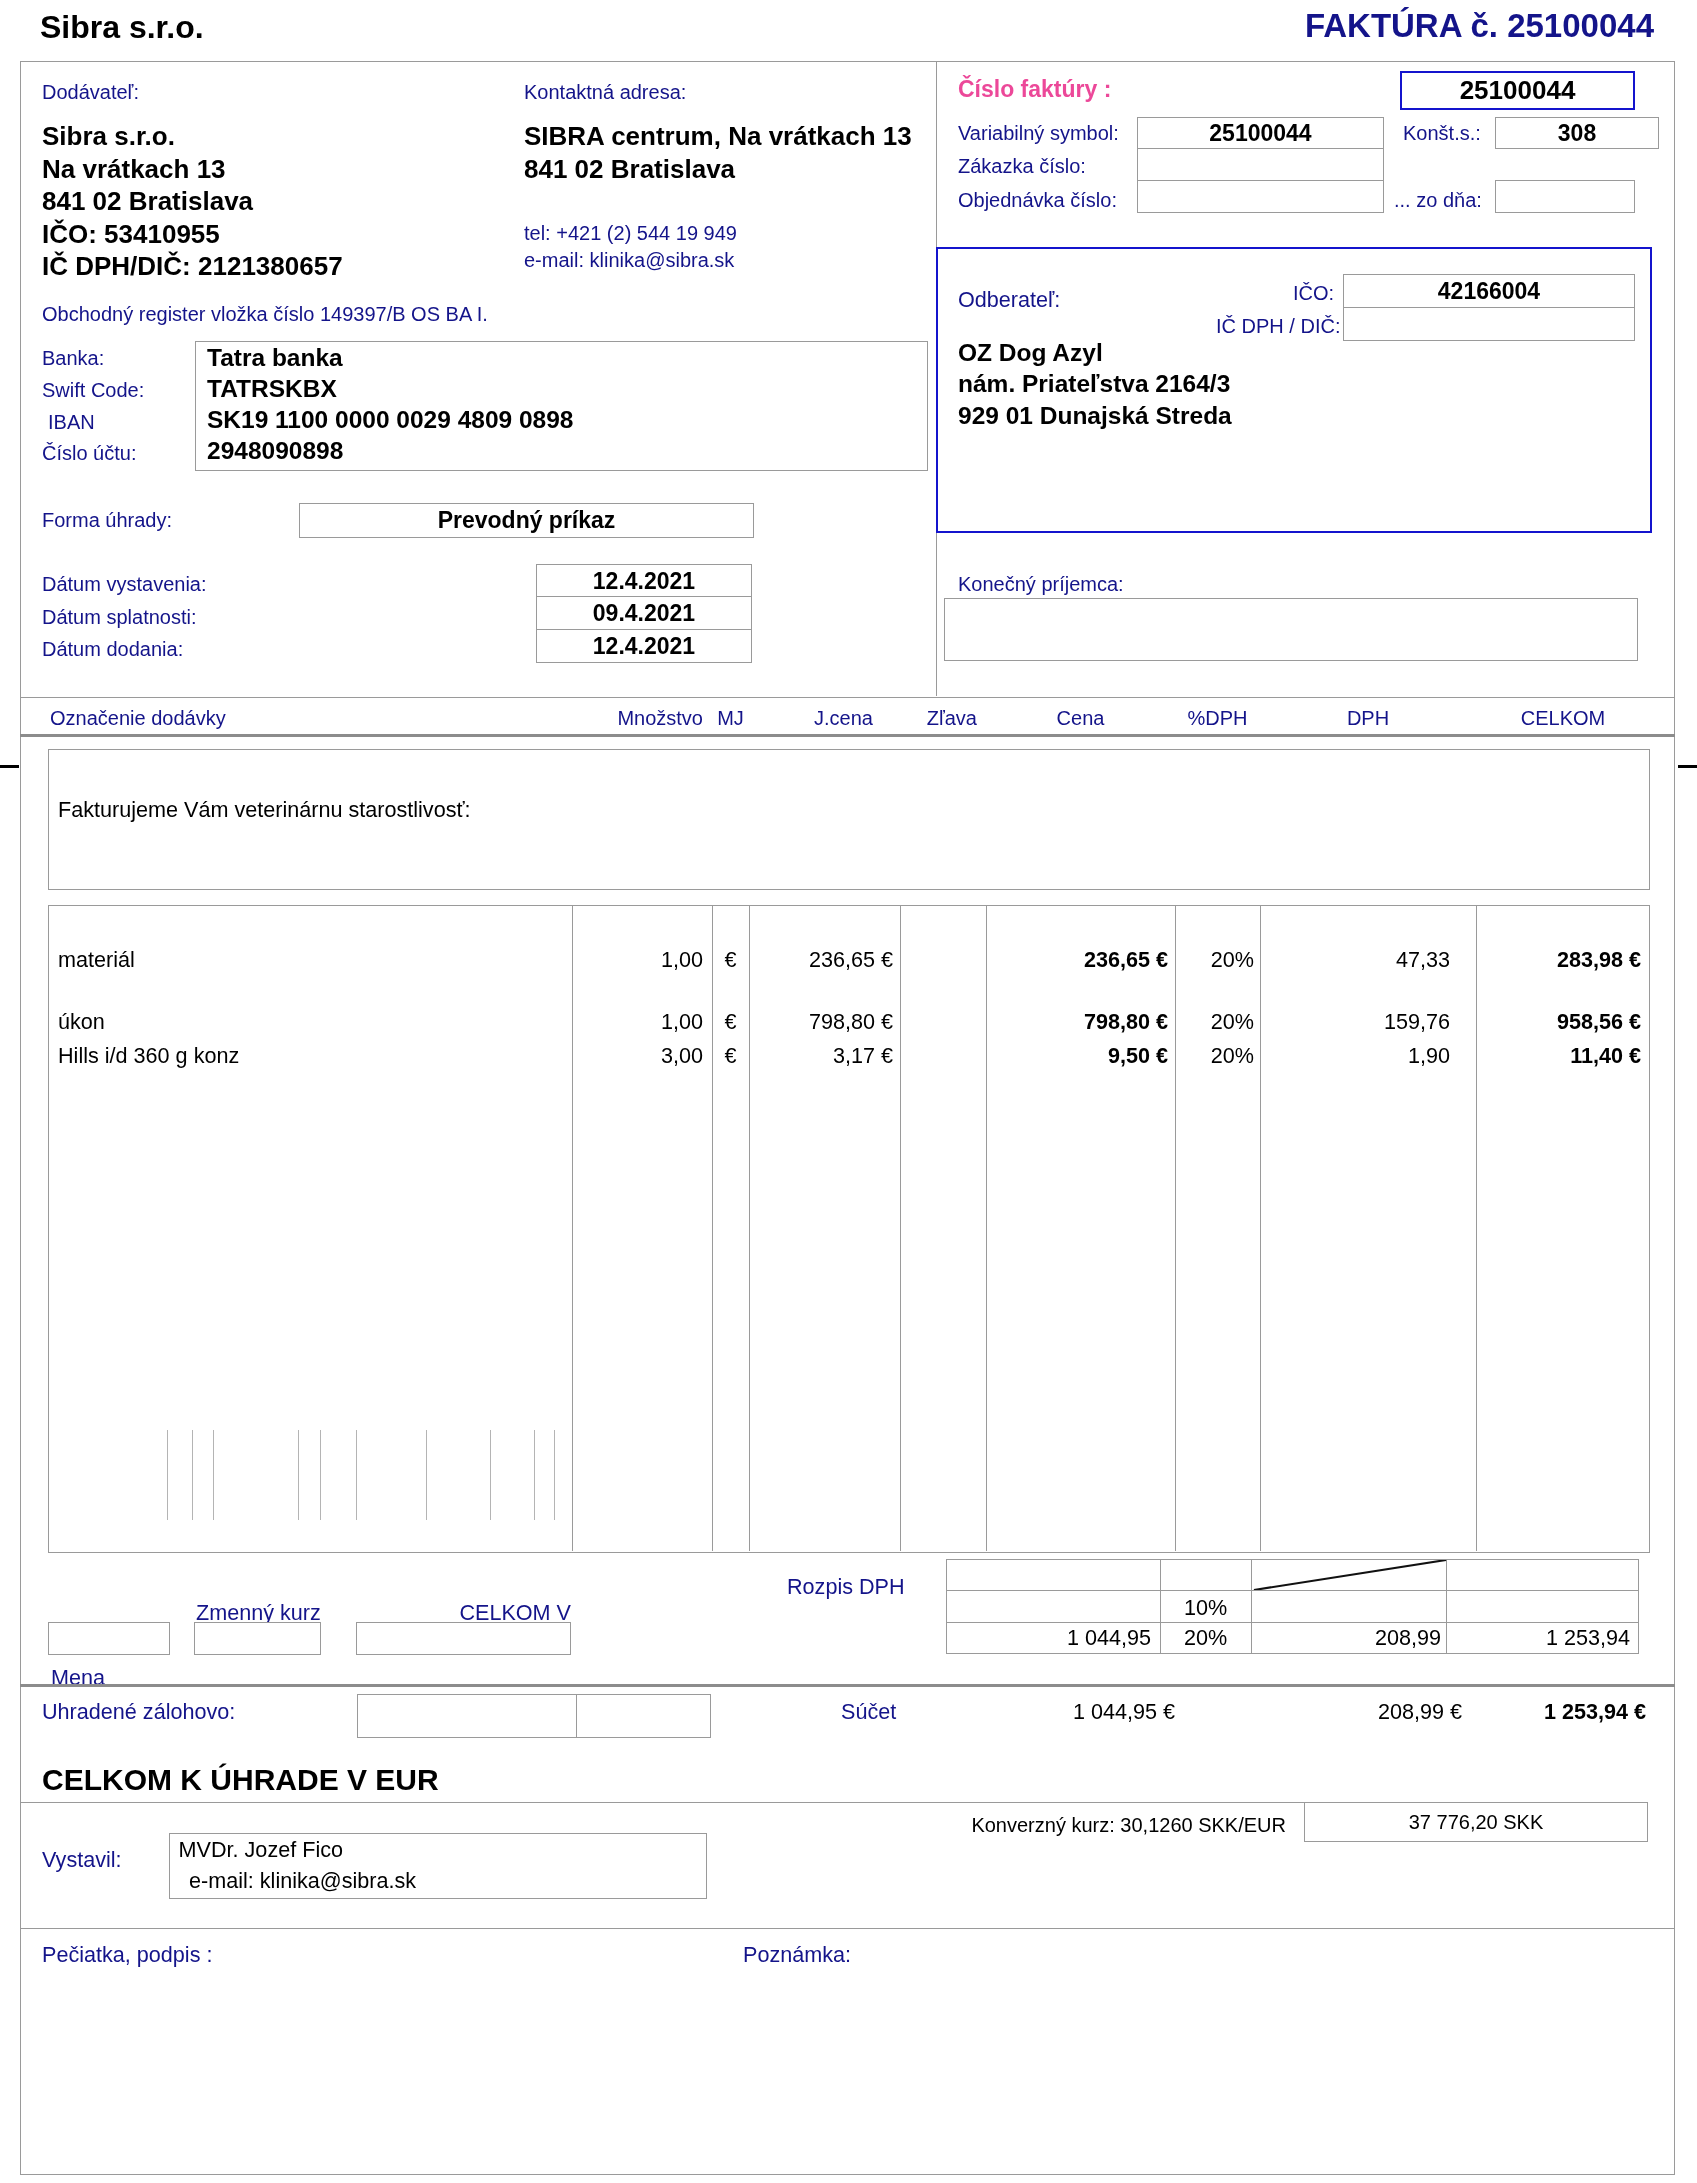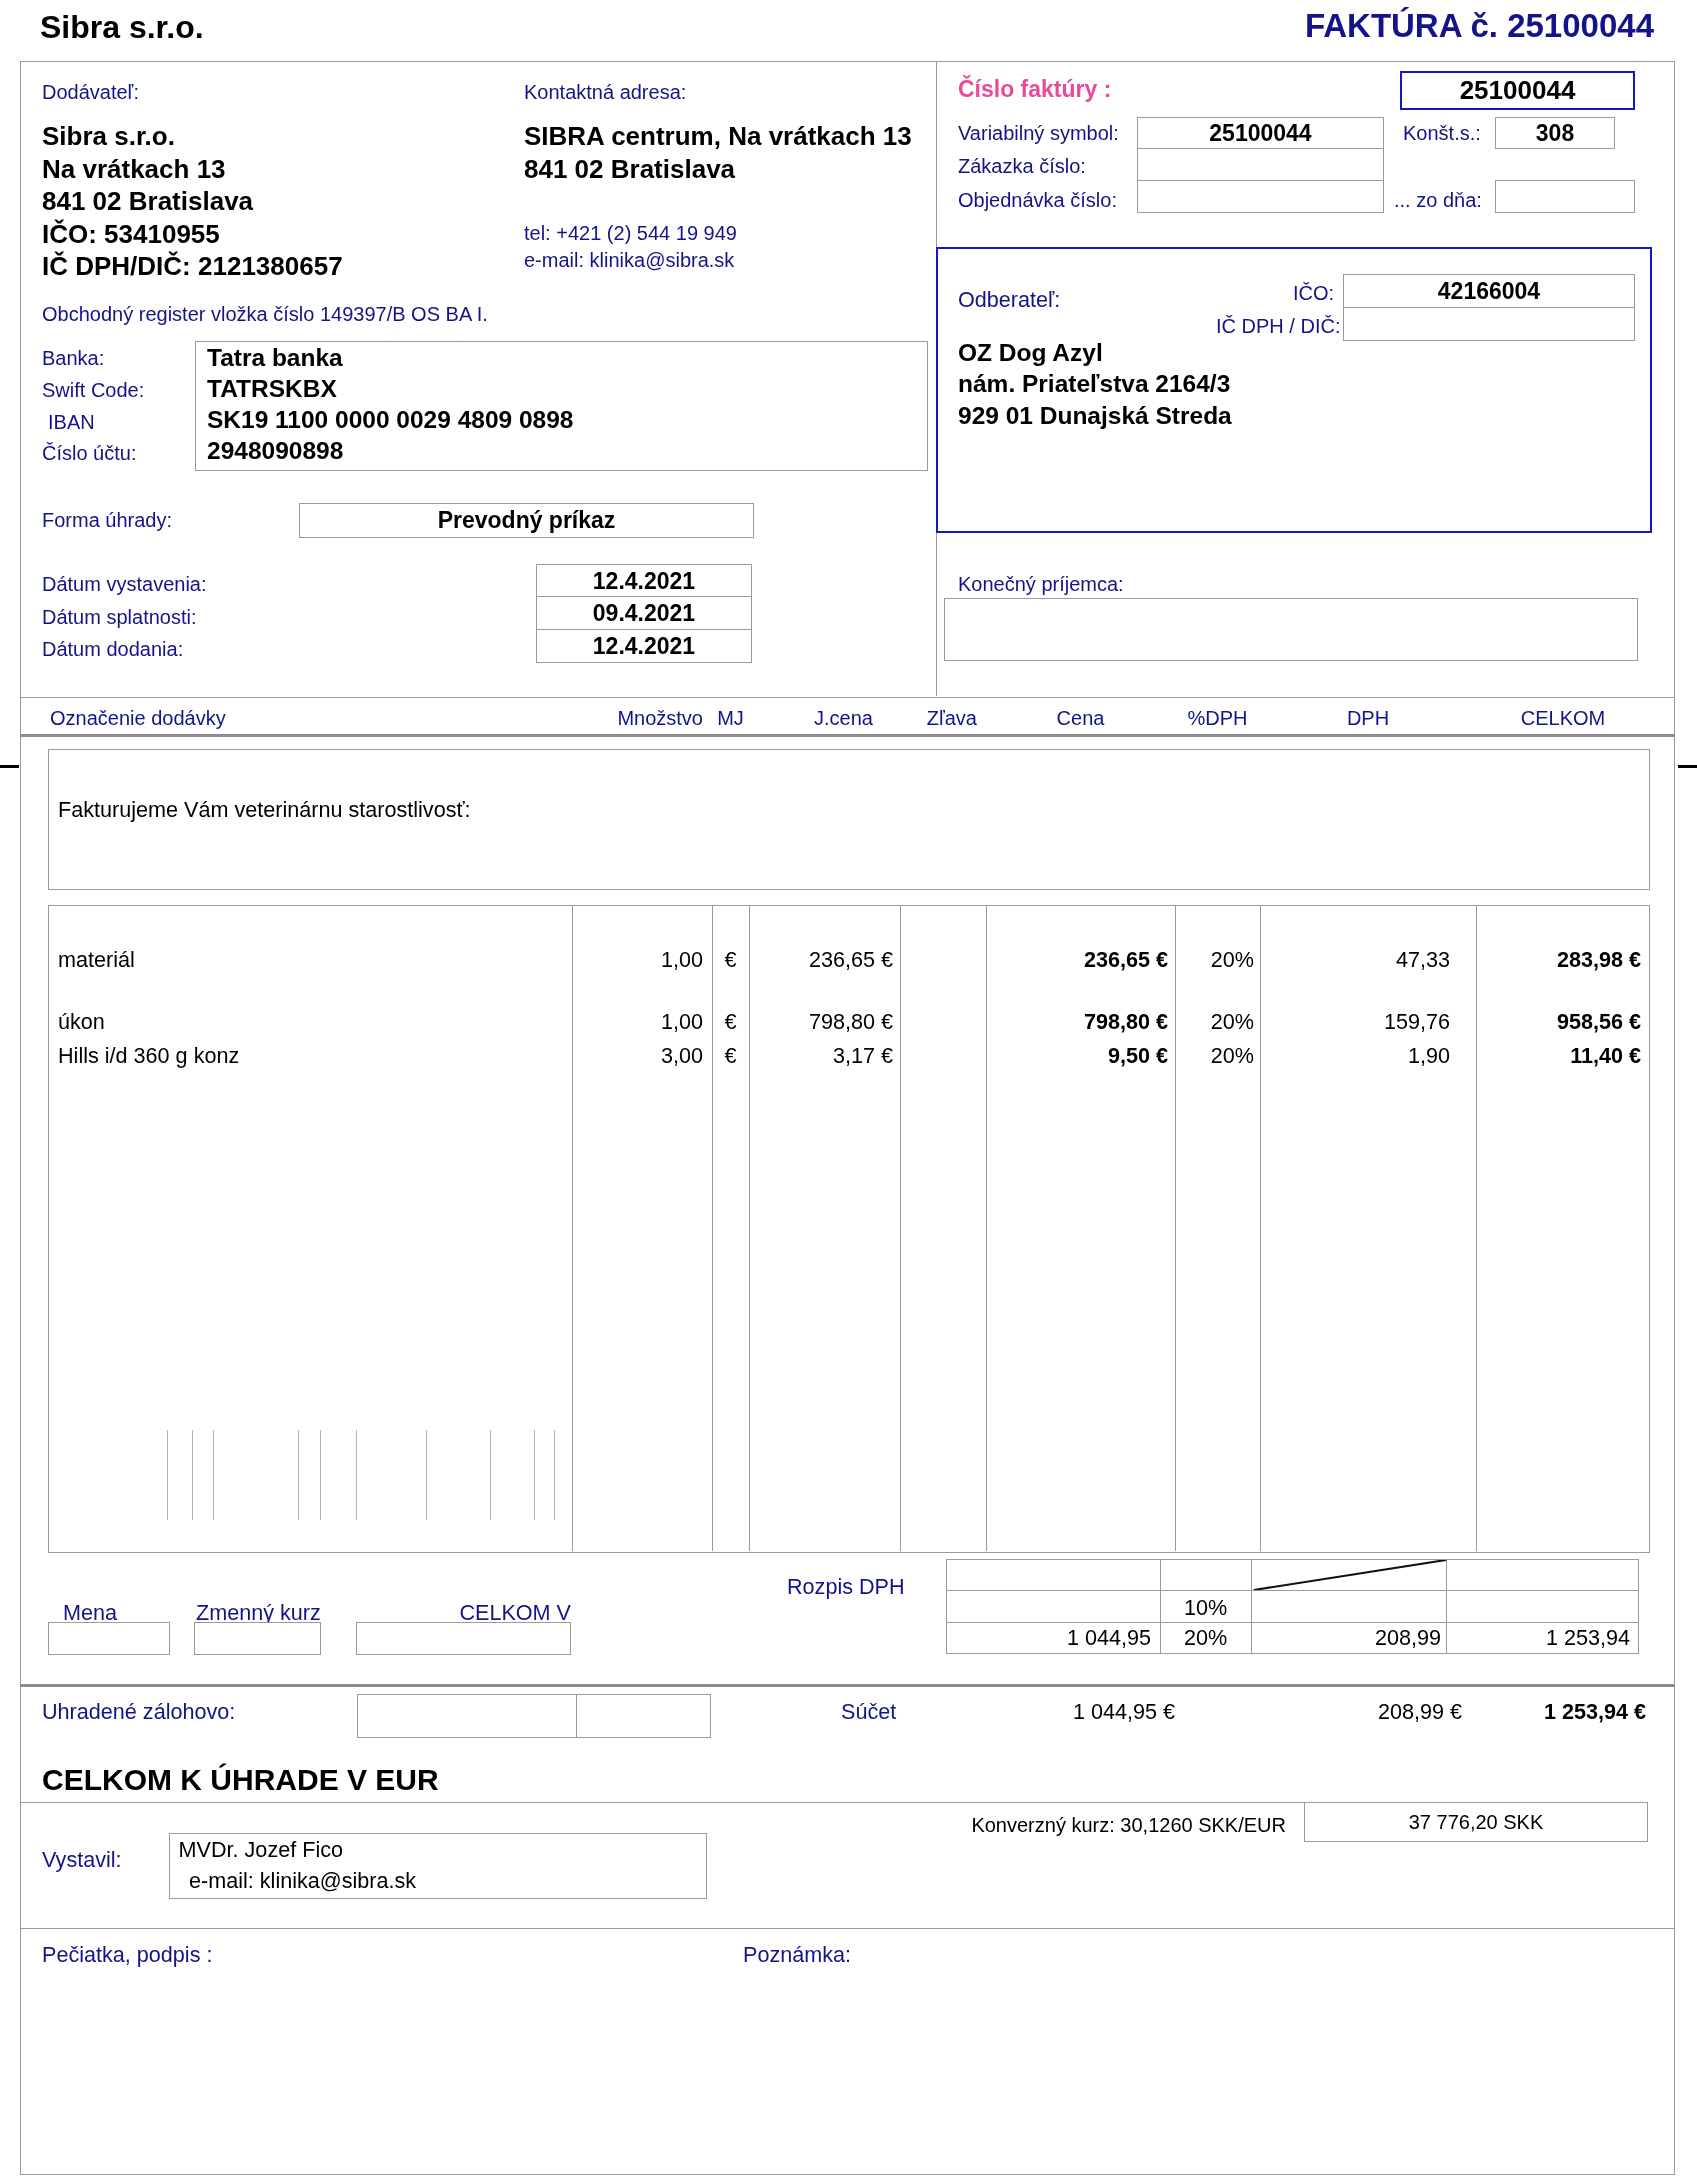--- a/index.html
+++ b/index.html
@@ -60,21 +60,21 @@
 
   <div class="abs nb" style="left:958px;top:76px;font-size:23px;">Číslo faktúry :</div>
   <div class="bb ctr" style="left:1400px;top:71px;width:235px;height:39px;">
     <span class="b36">25100044</span>
   </div>
   <div class="abs lbl" style="left:958px;top:122px;">Variabilný symbol:</div>
   <div class="bx ctr" style="left:1137px;top:117px;width:247px;height:32px;">
     <span class="b32">25100044</span>
   </div>
   <div class="abs lbl" style="left:1403px;top:122px;">Konšt.s.:</div>
-  <div class="bx ctr" style="left:1495px;top:117px;width:120px;height:32px;">
+  <div class="bx ctr" style="left:1495px;top:117px;width:164px;height:32px;">
     <span class="b32">308</span>
   </div>
   <div class="abs lbl" style="left:958px;top:155px;">Zákazka číslo:</div>
   <div class="bx ctr" style="left:1137px;top:148px;width:247px;height:33px;">
     <span class="b32"></span>
   </div>
   <div class="abs lbl" style="left:958px;top:189px;">Objednávka číslo:</div>
   <div class="bx ctr" style="left:1137px;top:180px;width:247px;height:33px;">
     <span class="b32"></span>
   </div>
@@ -199,21 +199,21 @@
   <div class="vl" style="left:1446px;top:1559px;height:95px;"></div>
   <svg style="position:absolute;left:1253px;top:1560px;" width="194" height="30" viewBox="0 0 269 42">
     <line x1="0" y1="42" x2="269" y2="0" stroke="#111" stroke-width="3"></line>
   </svg>
   <div class="abs t30 cc" style="left:1160px;top:1596px;width:91px;">10%</div>
   <div class="abs t30" style="right:546px;top:1626px;">1 044,95</div>
   <div class="abs t30 cc" style="left:1160px;top:1626px;width:91px;">20%</div>
   <div class="abs t30" style="right:256px;top:1626px;">208,99</div>
   <div class="abs t30" style="right:67px;top:1626px;">1 253,94</div>
 
-  <div class="abs lbl3" style="left:51px;top:1601px;margin-left:12px;">Mena</div>
+  <div class="abs lbl3" style="left:51px;top:1666px;">Mena</div>
   <div class="abs lbl3" style="left:196px;top:1601px;">Zmenný kurz</div>
   <div class="abs lbl3" style="left:389px;top:1601px;width:182px;text-align:right;">CELKOM V</div>
   <div class="bx" style="left:48px;top:1622px;width:122px;height:33px;"></div>
   <div class="bx" style="left:194px;top:1622px;width:127px;height:33px;"></div>
   <div class="bx" style="left:356px;top:1622px;width:215px;height:33px;"></div>
 
   <div class="thl" style="left:20px;top:1684px;width:1655px;"></div>
   <div class="abs lbl3" style="left:42px;top:1700px;">Uhradené zálohovo:</div>
   <div class="bx" style="left:357px;top:1694px;width:220px;height:44px;"></div>
   <div class="bx" style="left:576px;top:1694px;width:135px;height:44px;"></div>

